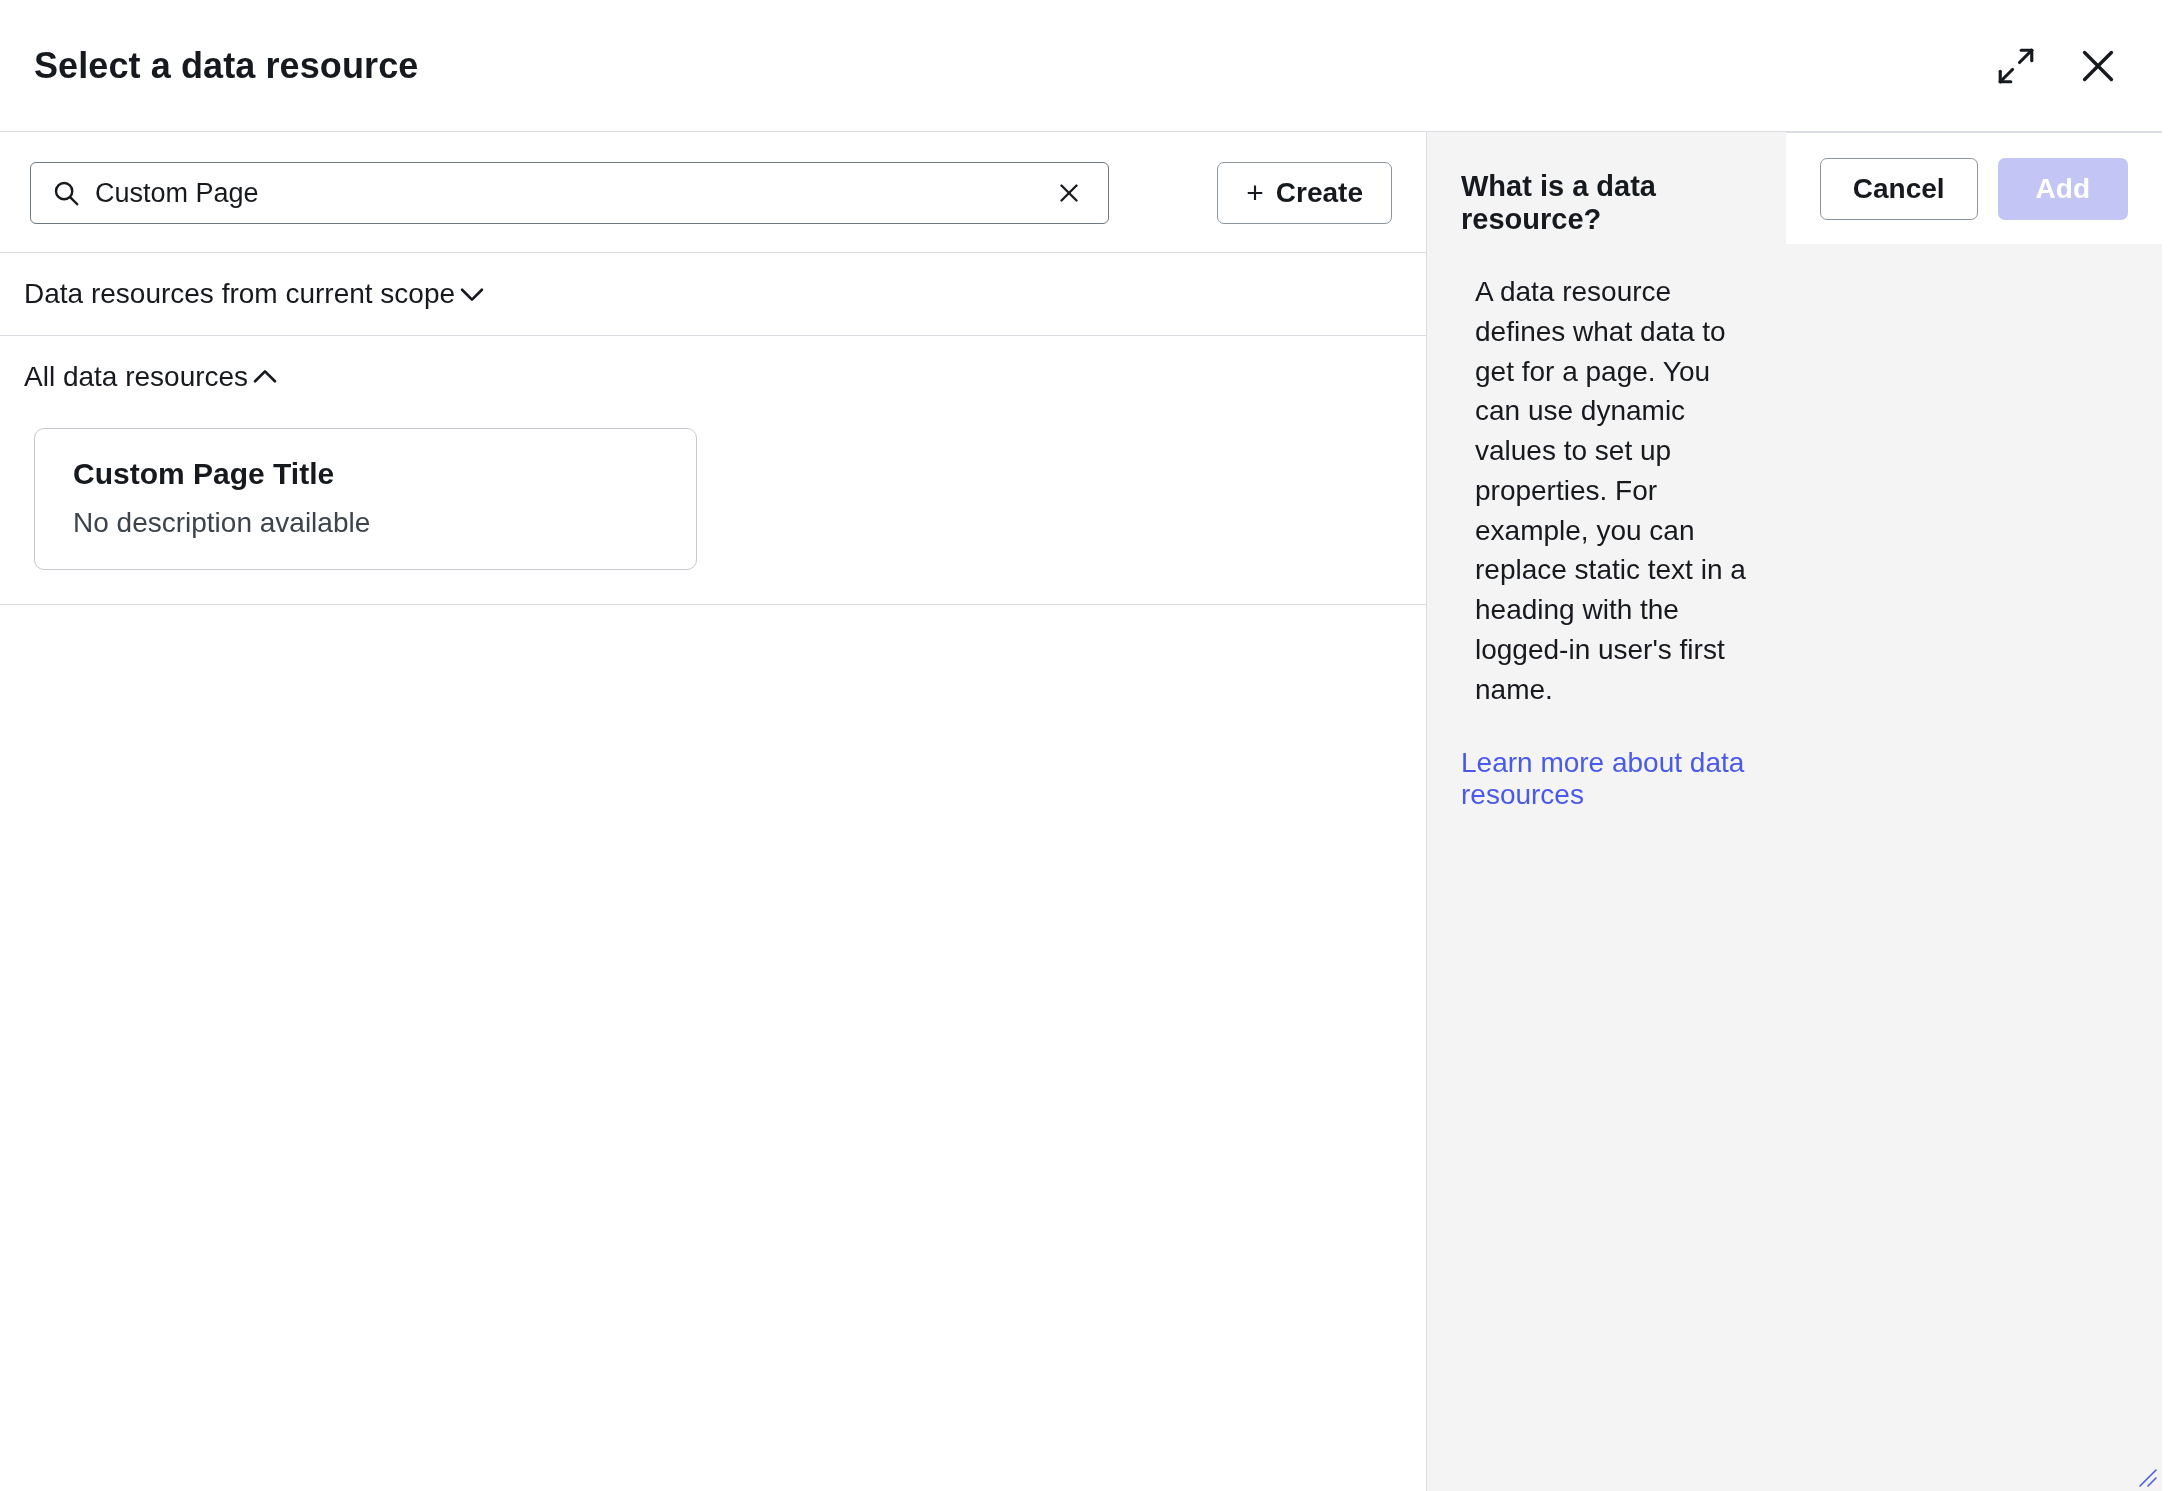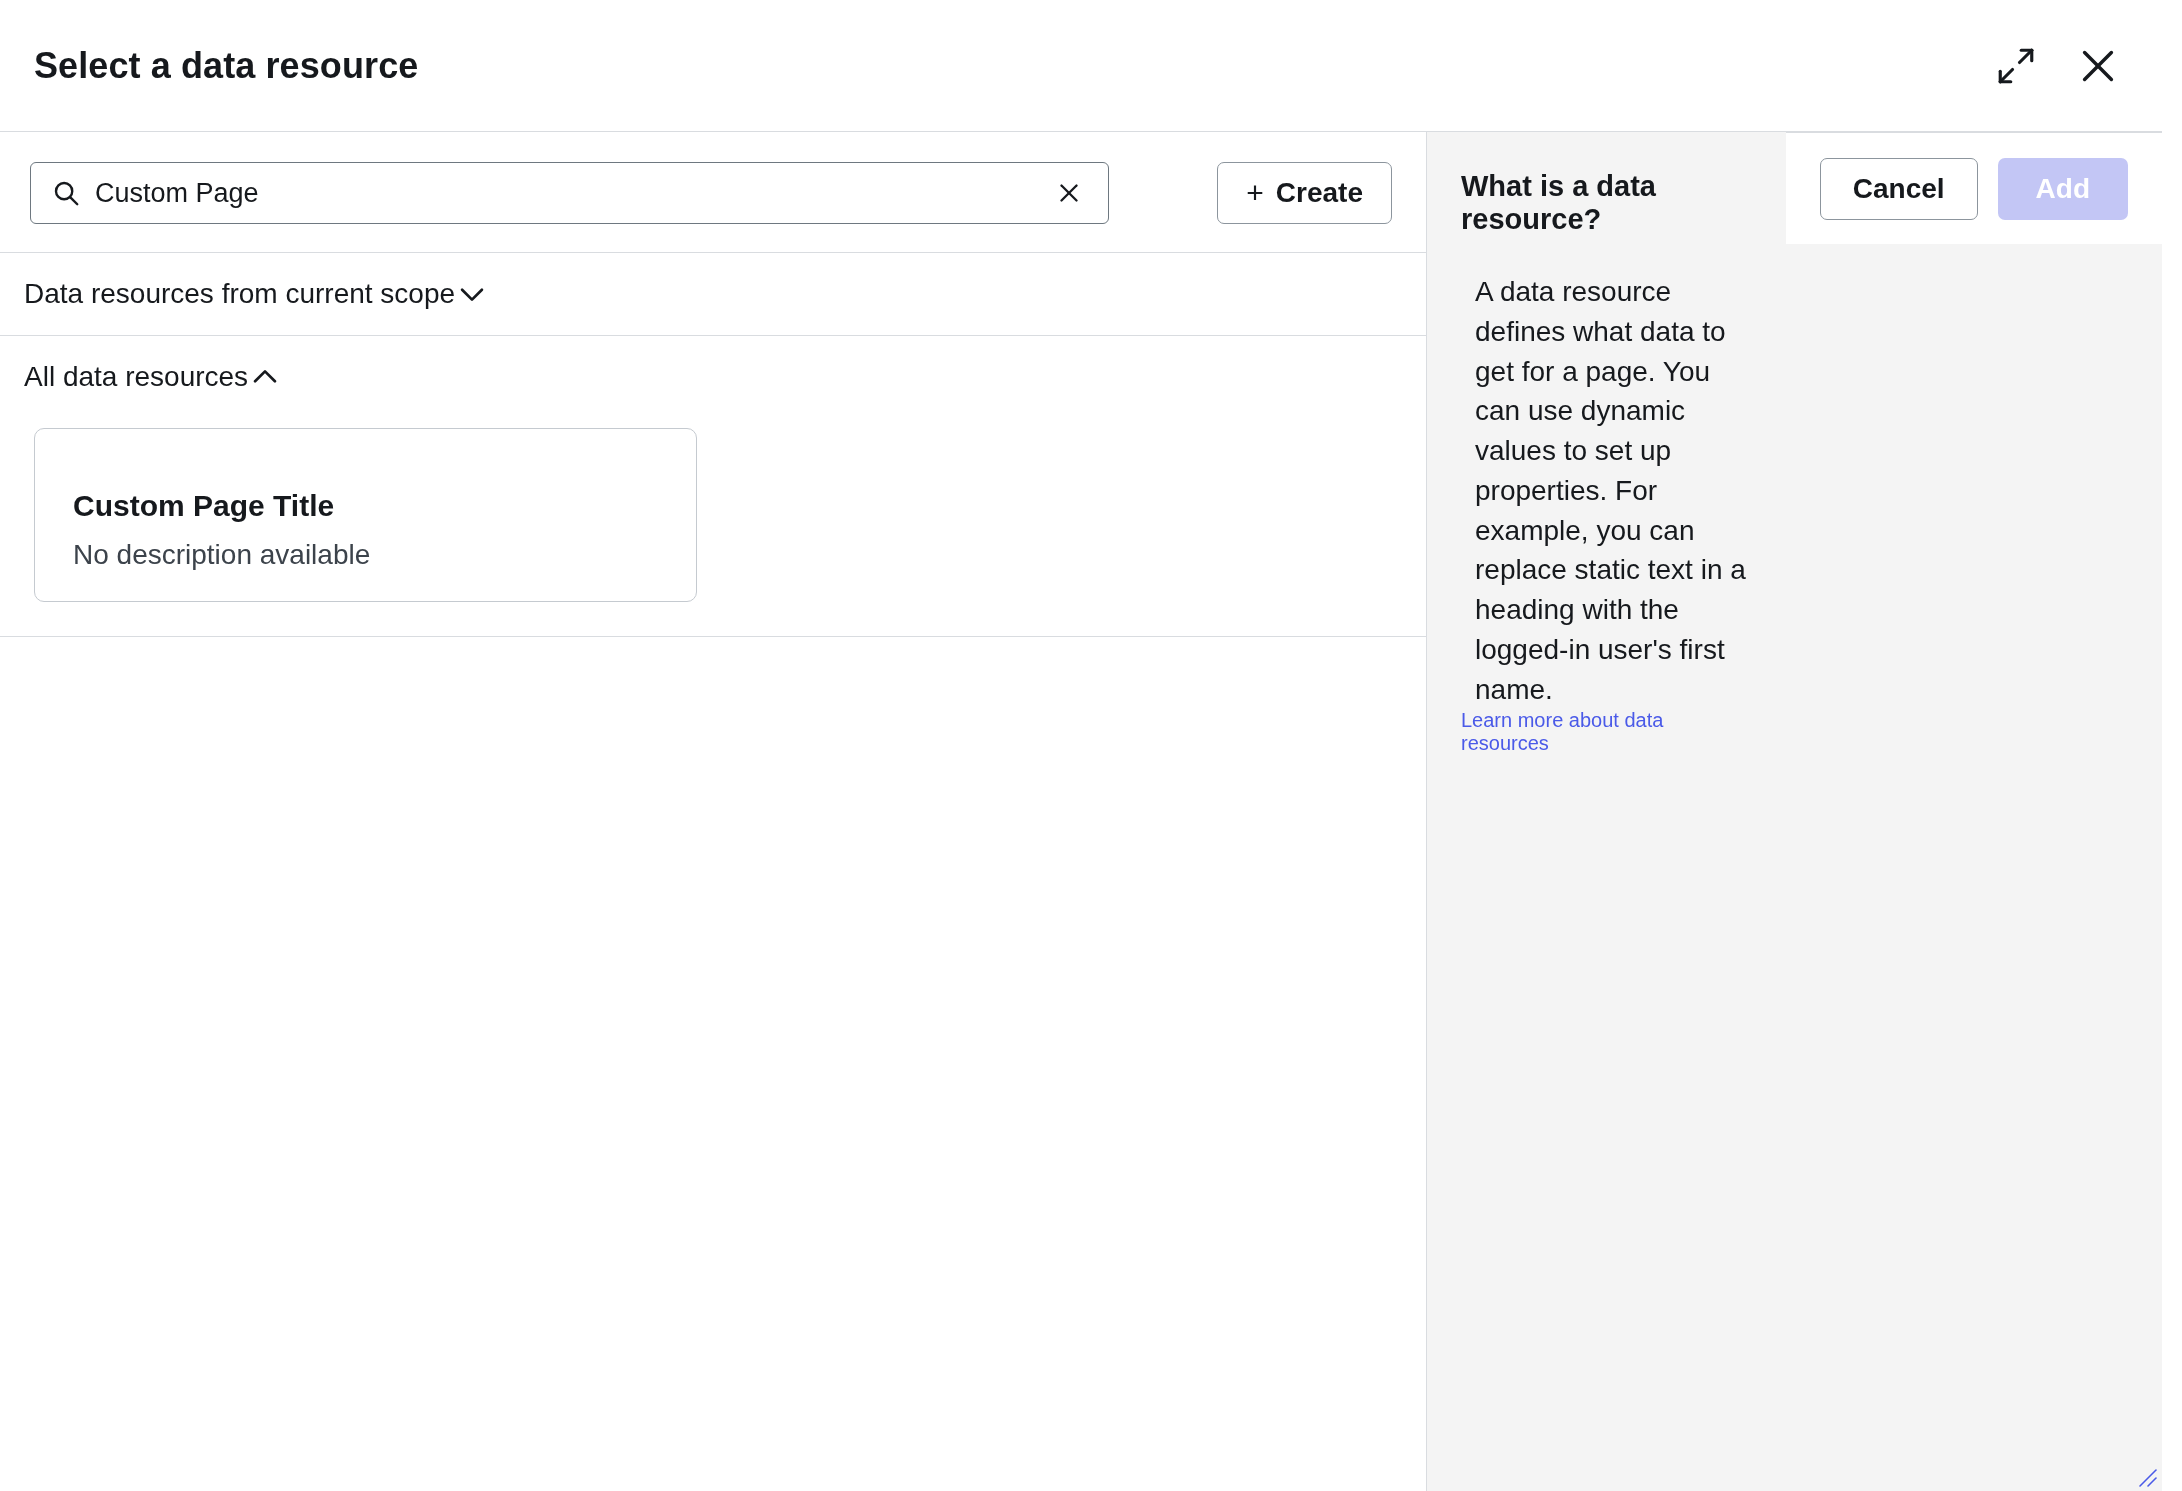--- a/index.html
+++ b/index.html
@@ -160,21 +160,20 @@
     border-radius: 10px;
     background: #ffffff;
     padding: 28px 30px 30px 38px;
     cursor: pointer;
   }
   .resource-title {
     font-size: 30px;
     font-weight: bold;
     color: #16191d;
     margin-bottom: 16px;
-    margin-top: 32px;
   }
   .resource-desc {
     font-size: 28px;
     color: #3c434b;
   }
 
   .left-divider {
     border-top: 1px solid #d9dce0;
   }
   .left-filler { flex: 1 1 auto; background: #ffffff; }
@@ -198,21 +197,22 @@
   }
   .info-body {
     font-size: 28px;
     line-height: 1.42;
     color: #16191d;
     max-width: 740px;
     margin-left: 14px;
   }
   .info-link {
     display: inline-block;
-    font-size: 20px;
+    margin-top: 38px;
+    font-size: 28px;
     color: #4a5ae8;
     text-decoration: none;
     cursor: pointer;
   }
   .right-filler { flex: 1 1 auto; }
 
   .footer {
     height: 112px;
     flex: 0 0 112px;
     background: #ffffff;

